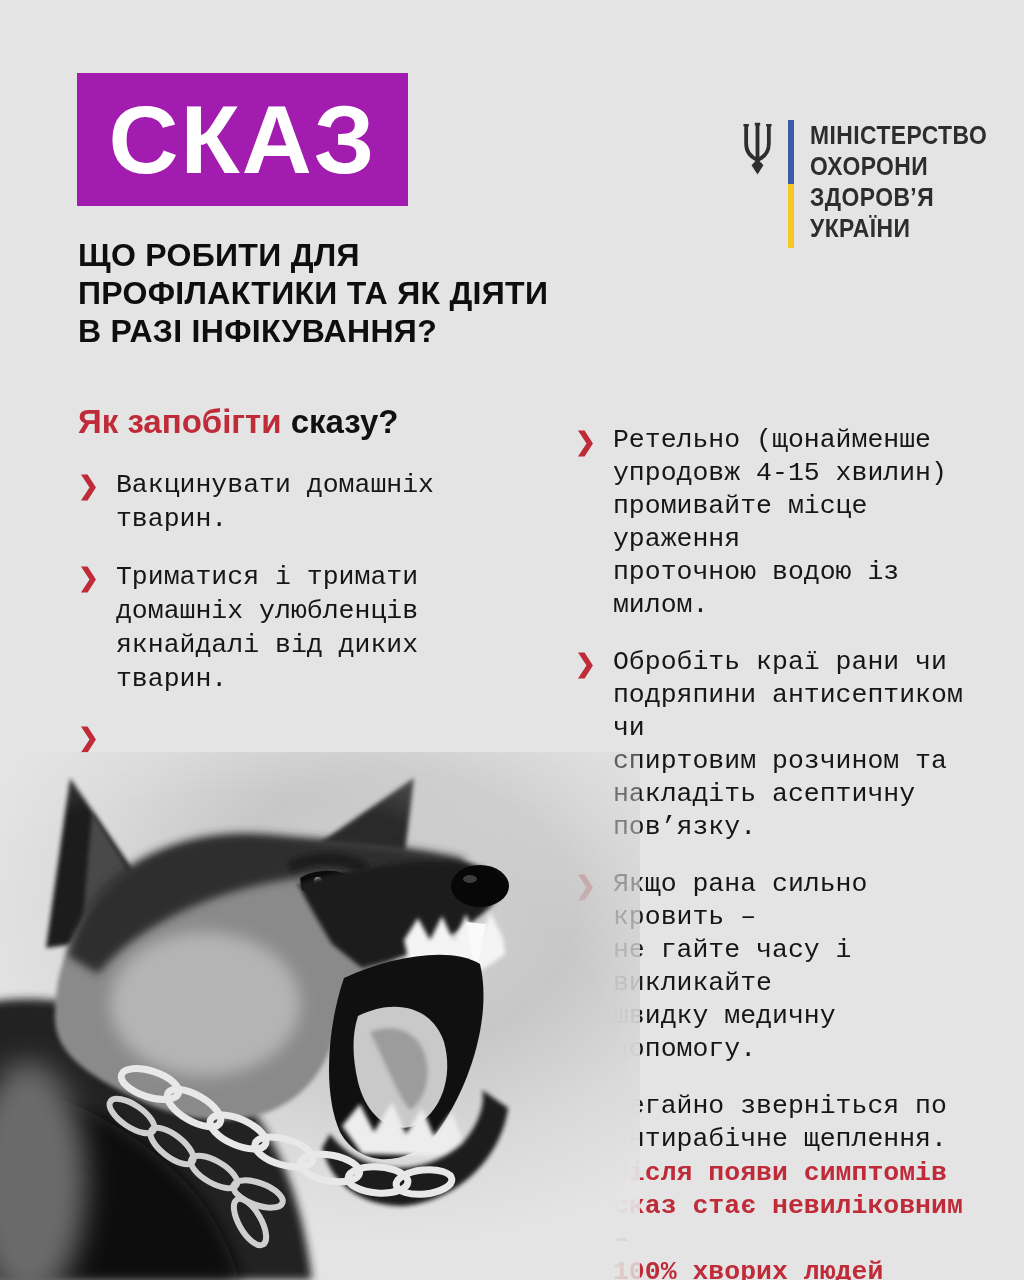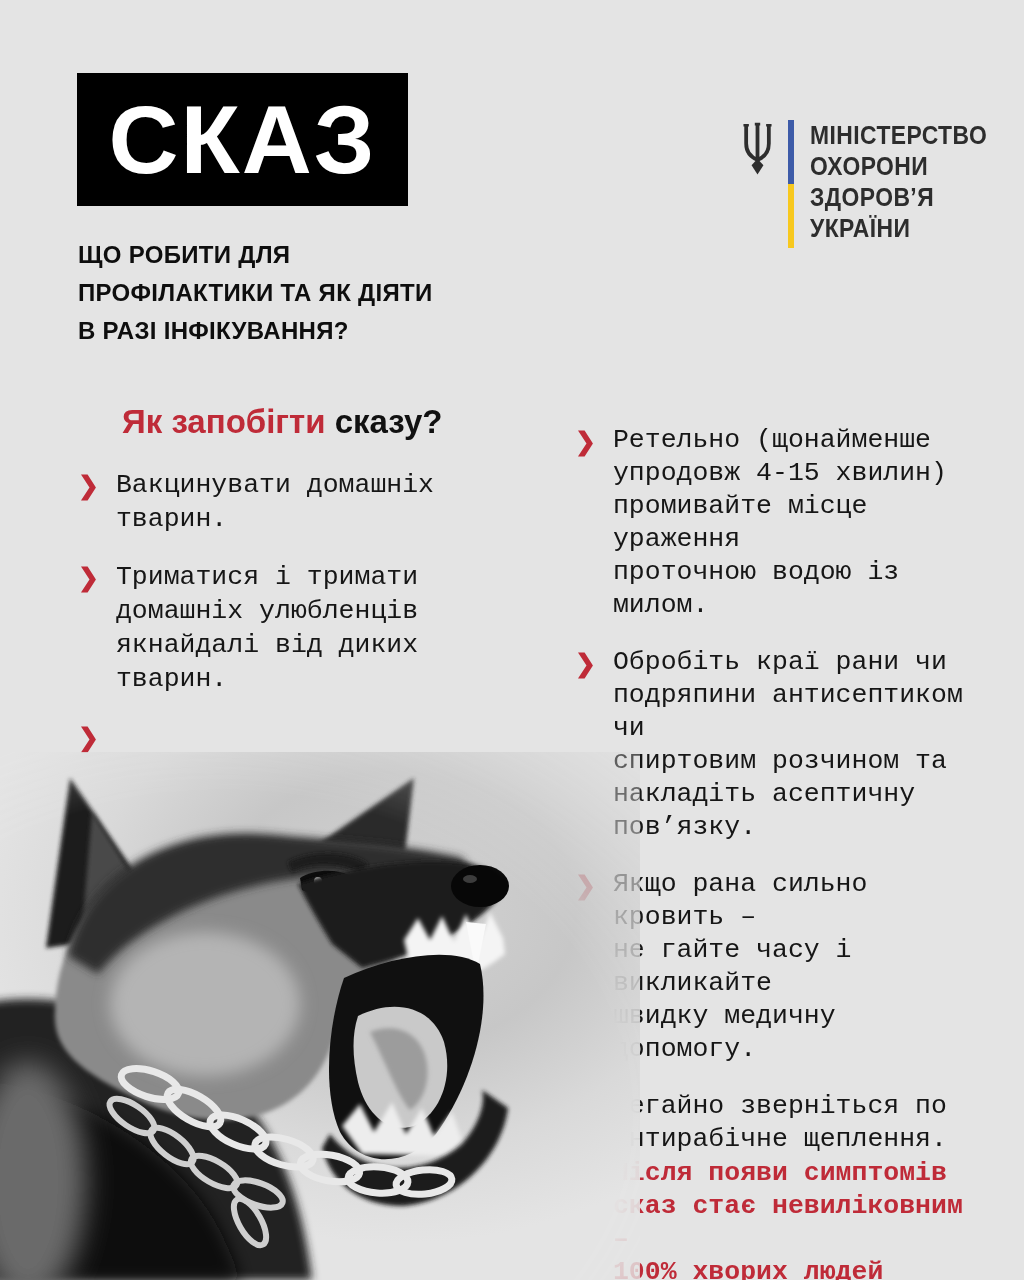--- a/index.html
+++ b/index.html
@@ -8,46 +8,46 @@
     background:#e4e4e4;
     font-family:"Liberation Sans", sans-serif;
     position:relative; overflow:hidden;
     -webkit-font-smoothing:antialiased;
   }
   .abs { position:absolute; }
 
   
   .title-box {
     left:77px; top:73px; width:331px; height:133px;
-    background:#000000; color:#ffffff;
+    background:#a21caf; color:#ffffff;
     display:flex; align-items:center; justify-content:center;
     font-weight:bold; font-size:97px; letter-spacing:2px;
     transform-origin:center; 
   }
   .logo { left:741px; top:76px; display:flex; align-items:flex-start;margin-top:44px; }
   .logo svg { width:33px; height:54px; margin-top:2px; flex:none; }
   .flag-bar {
     width:6px; height:128px; margin-left:14px; flex:none;
     background:linear-gradient(#3d5ba8 0 50%, #f7c81e 50% 100%);
   }
   .ministry-lines {
     margin-left:16px; font-weight:bold; font-size:26px; line-height:31px;
     color:#2d2d2d; letter-spacing:.5px; white-space:nowrap;
     transform:scaleX(.88); transform-origin:left top;
   }
   .subtitle {
     left:78px; top:236px; width:640px;
-    font-size:24px; font-weight:bold; color:#0e0e0e;
+    font-size:32px; font-weight:bold; color:#0e0e0e;
     line-height:38px; white-space:pre-line; letter-spacing:.3px;
   }
 
   
   .left-col  { left:78px;  top:402px; width:430px; }
   .right-col { left:575px; top:402px; width:405px; }
-  .col-heading { font-size:33px; font-weight:bold; line-height:40px; color:#111;margin-left:44px; }
+  .col-heading { font-size:33px; font-weight:bold; line-height:40px; color:#111; }
   .right-col .col-heading { font-size:31px; line-height:37px; white-space:pre-line; }
   .red  { color:#bf2b38; }
   .dark { color:#111111; }
 
   ul.bullets { list-style:none; margin:26px 0 0 0; padding:0; }
   .left-col ul.bullets { margin-top:26px; }
   .right-col ul.bullets { margin-top:22px; }
   li.bullet { display:flex; margin-bottom:24px; }
   .chev {
     color:#bf2b38; font-weight:bold; font-size:25px; line-height:34px;

